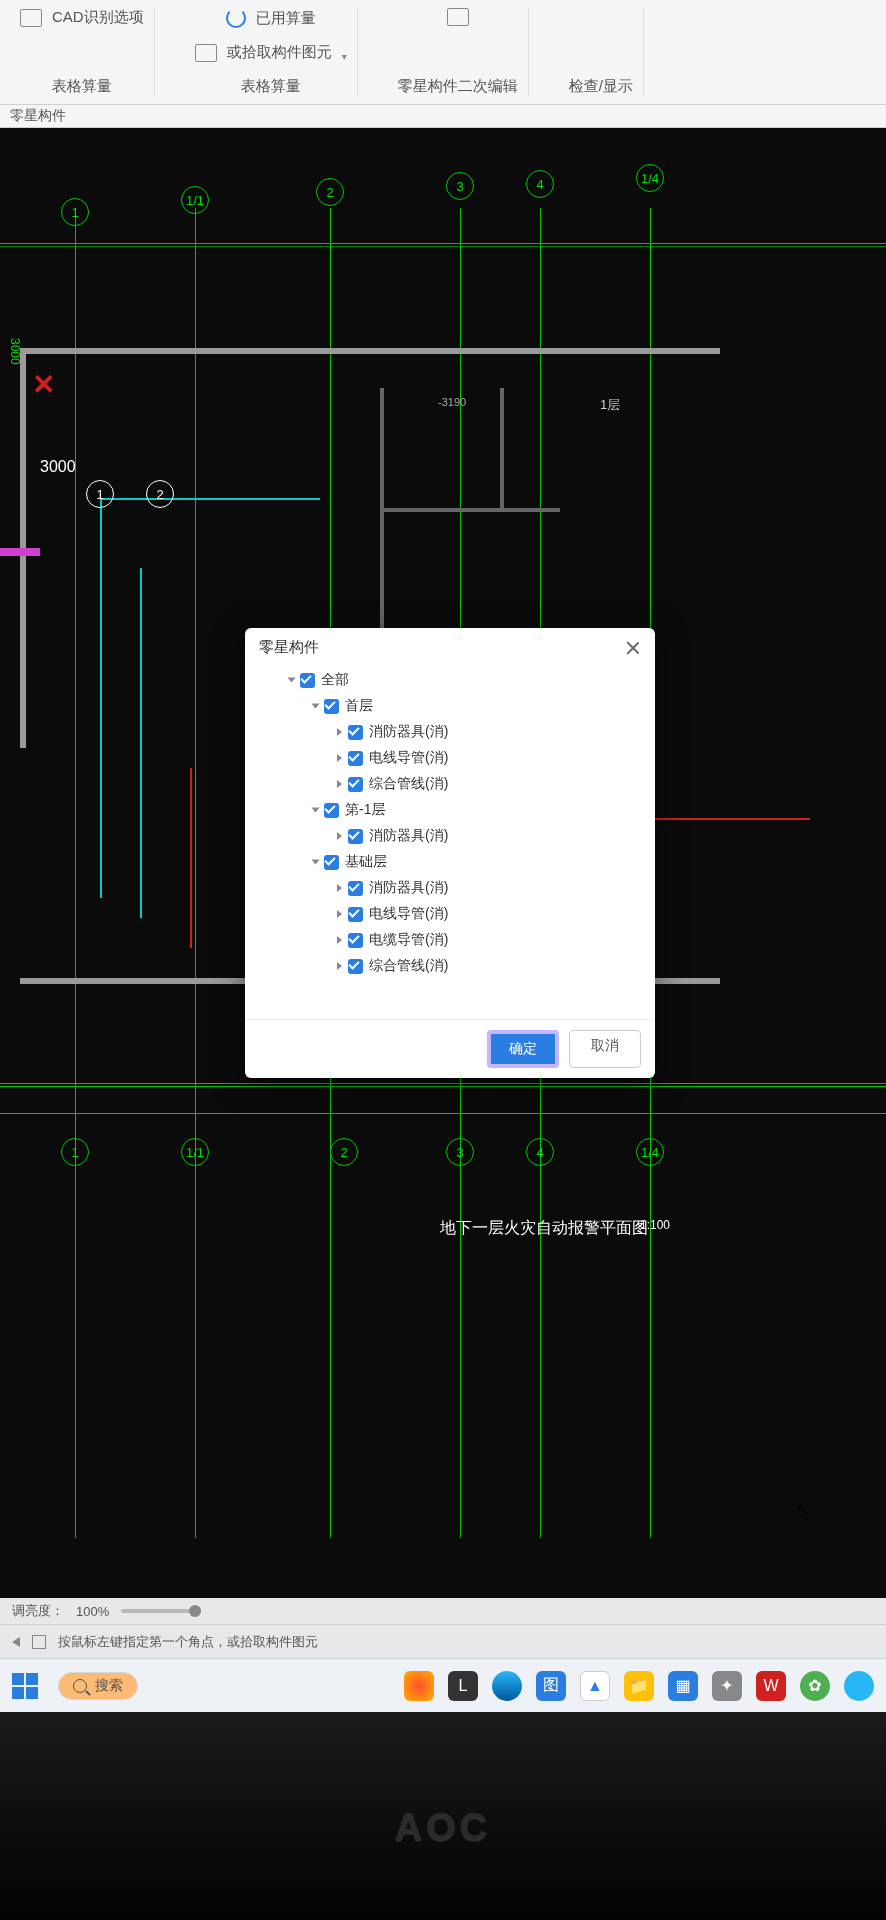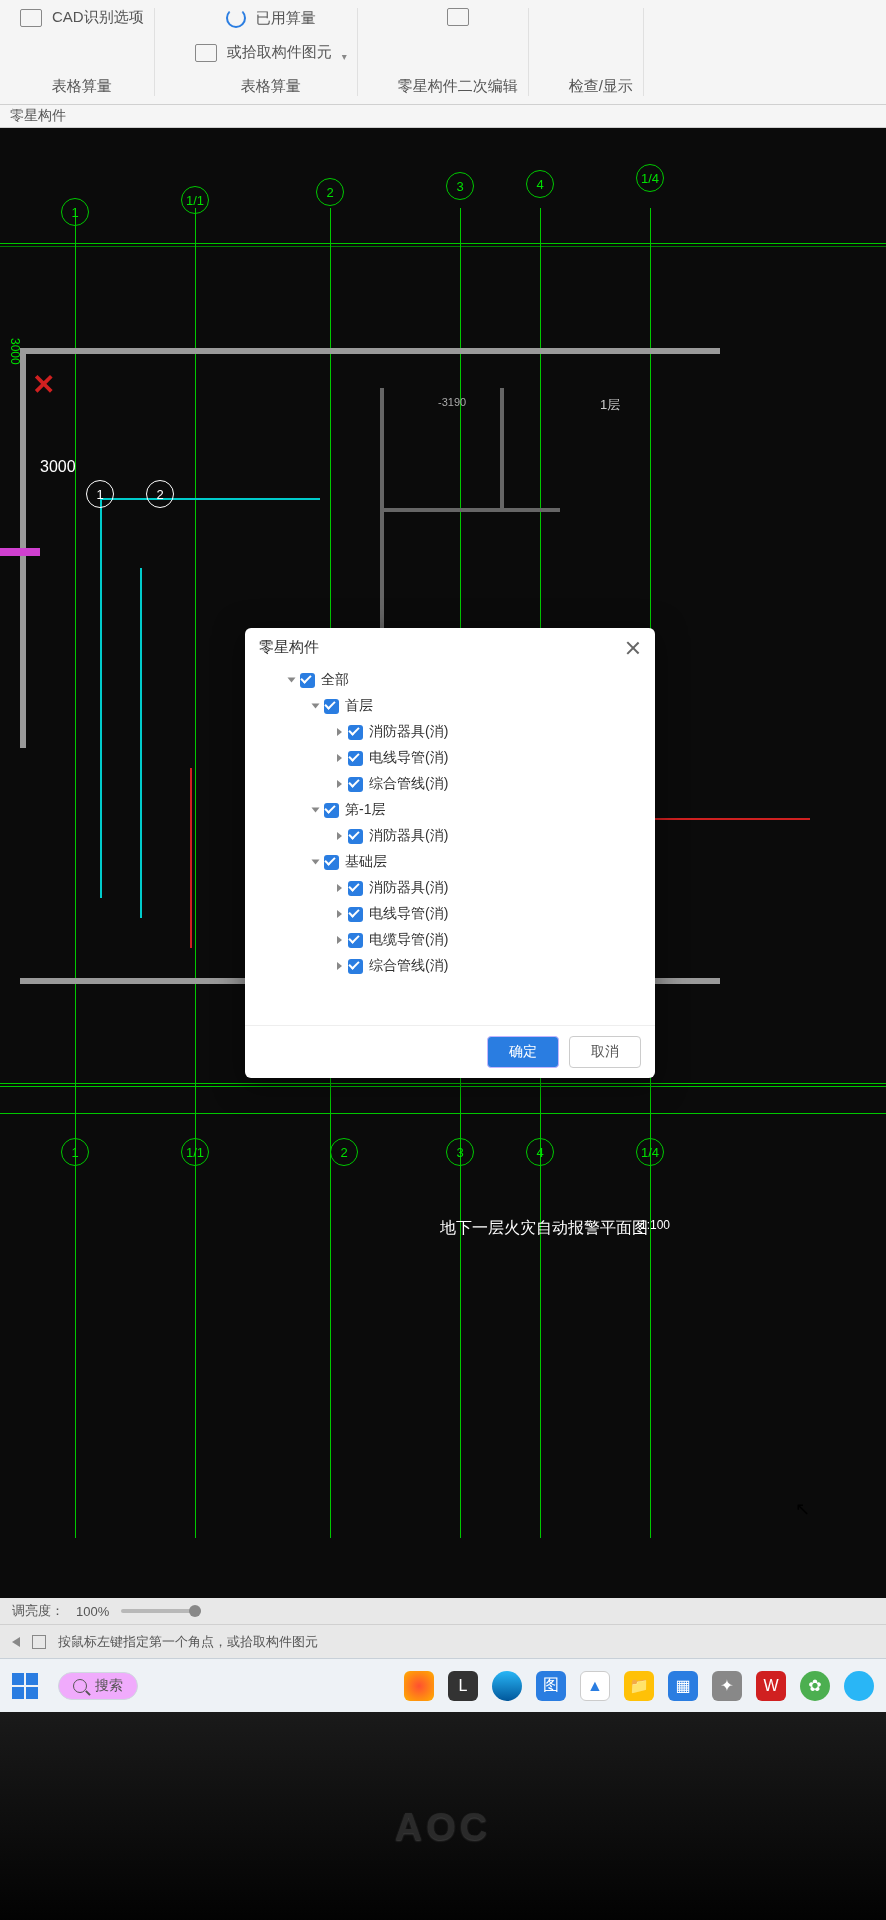--- a/index.html
+++ b/index.html
@@ -64,35 +64,35 @@
     .tree-node { display:flex; align-items:center; gap:6px; padding:4px 0; }
     .tree-toggle { width:0;height:0;border-left:5px solid #888;border-top:4px solid transparent;border-bottom:4px solid transparent; }
     .tree-toggle.open { transform: rotate(90deg); }
     .tree-cb { width:15px; height:15px; background:#2a7de1; border-radius:3px; position:relative; }
     .tree-cb::after { content:""; position:absolute; left:3px; top:0px; width:4px; height:8px; border:solid #fff; border-width:0 2px 2px 0; transform:rotate(45deg); }
     .indent-1 { padding-left: 20px; }
     .indent-2 { padding-left: 44px; }
     .indent-3 { padding-left: 68px; }
     .dlg-footer { padding:10px 14px; display:flex; justify-content:flex-end; gap:10px; border-top:1px solid #eee; }
     .btn { min-width:72px; padding:6px 18px; border-radius:4px; font-size:14px; text-align:center; cursor:pointer; }
-    .btn-primary { background:#2a7de1; color:#fff; border:1px solid #c4b5fd; }
+    .btn-primary { background:#2a7de1; color:#fff; border:4px solid #c4b5fd; }
     .btn-default { background:#fff; color:#555; border:1px solid #ccc; }
     .cursor { position:absolute; left:550px; top:870px; font-size:18px; color:#000; }
 
     
     .status1 { height:26px; background:#e8e8e8; display:flex; align-items:center; padding:0 12px; font-size:13px; color:#555; gap:12px; }
     .slider-track { width:80px; height:4px; background:#b8b8b8; border-radius:2px; position:relative; }
     .slider-thumb { position:absolute; right:0; top:-4px; width:12px; height:12px; background:#888; border-radius:50%; }
     .status2 { height:34px; background:#e8e8e8; display:flex; align-items:center; padding:0 12px; font-size:13px; color:#555; gap:12px; border-top:1px solid #d0d0d0; }
     .arrow-icon { width:0;height:0;border-right:8px solid #888;border-top:5px solid transparent;border-bottom:5px solid transparent; }
     .expand-icon { width:14px; height:14px; border:1.5px solid #888; position:relative; }
 
     
     .taskbar { height:54px; background:#eef2f6; display:flex; align-items:center; padding:0 12px; gap:20px; border-top:1px solid #c8d0d8; }
-    .tb-search { display:flex; align-items:center; gap:8px; background:#f0abfc; border:1px solid #d0d8e0; border-radius:20px; padding:4px 14px; font-size:14px; color:#555; }
+    .tb-search { display:flex; align-items:center; gap:8px; background:#fdba74; border:1px solid #d0d8e0; border-radius:20px; padding:4px 14px; font-size:14px; color:#555; }
     .search-icon { width:14px; height:14px; border:1.8px solid #555; border-radius:50%; position:relative; }
     .search-icon::after { content:""; position:absolute; width:6px; height:1.8px; background:#555; right:-5px; bottom:-2px; transform:rotate(45deg); }
     .tb-icons { display:flex; gap:14px; margin-left:auto; }
     .tb-icon { width:30px; height:30px; border-radius:6px; display:flex; align-items:center; justify-content:center; font-size:16px; color:#fff; }
     .win-logo { width:26px; height:26px; display:grid; grid-template-columns:1fr 1fr; grid-template-rows:1fr 1fr; gap:2px; }
     .win-logo div { background:#2a7de1; }
 
     
     .bezel-bottom { height:231px; background:linear-gradient(#1a1a1a,#000); display:flex; align-items:center; justify-content:center; }
     .bezel-bottom .brand { color:#2a2a2a; font-size:38px; font-weight:bold; letter-spacing:4px; text-shadow:0 1px 2px #444; }

